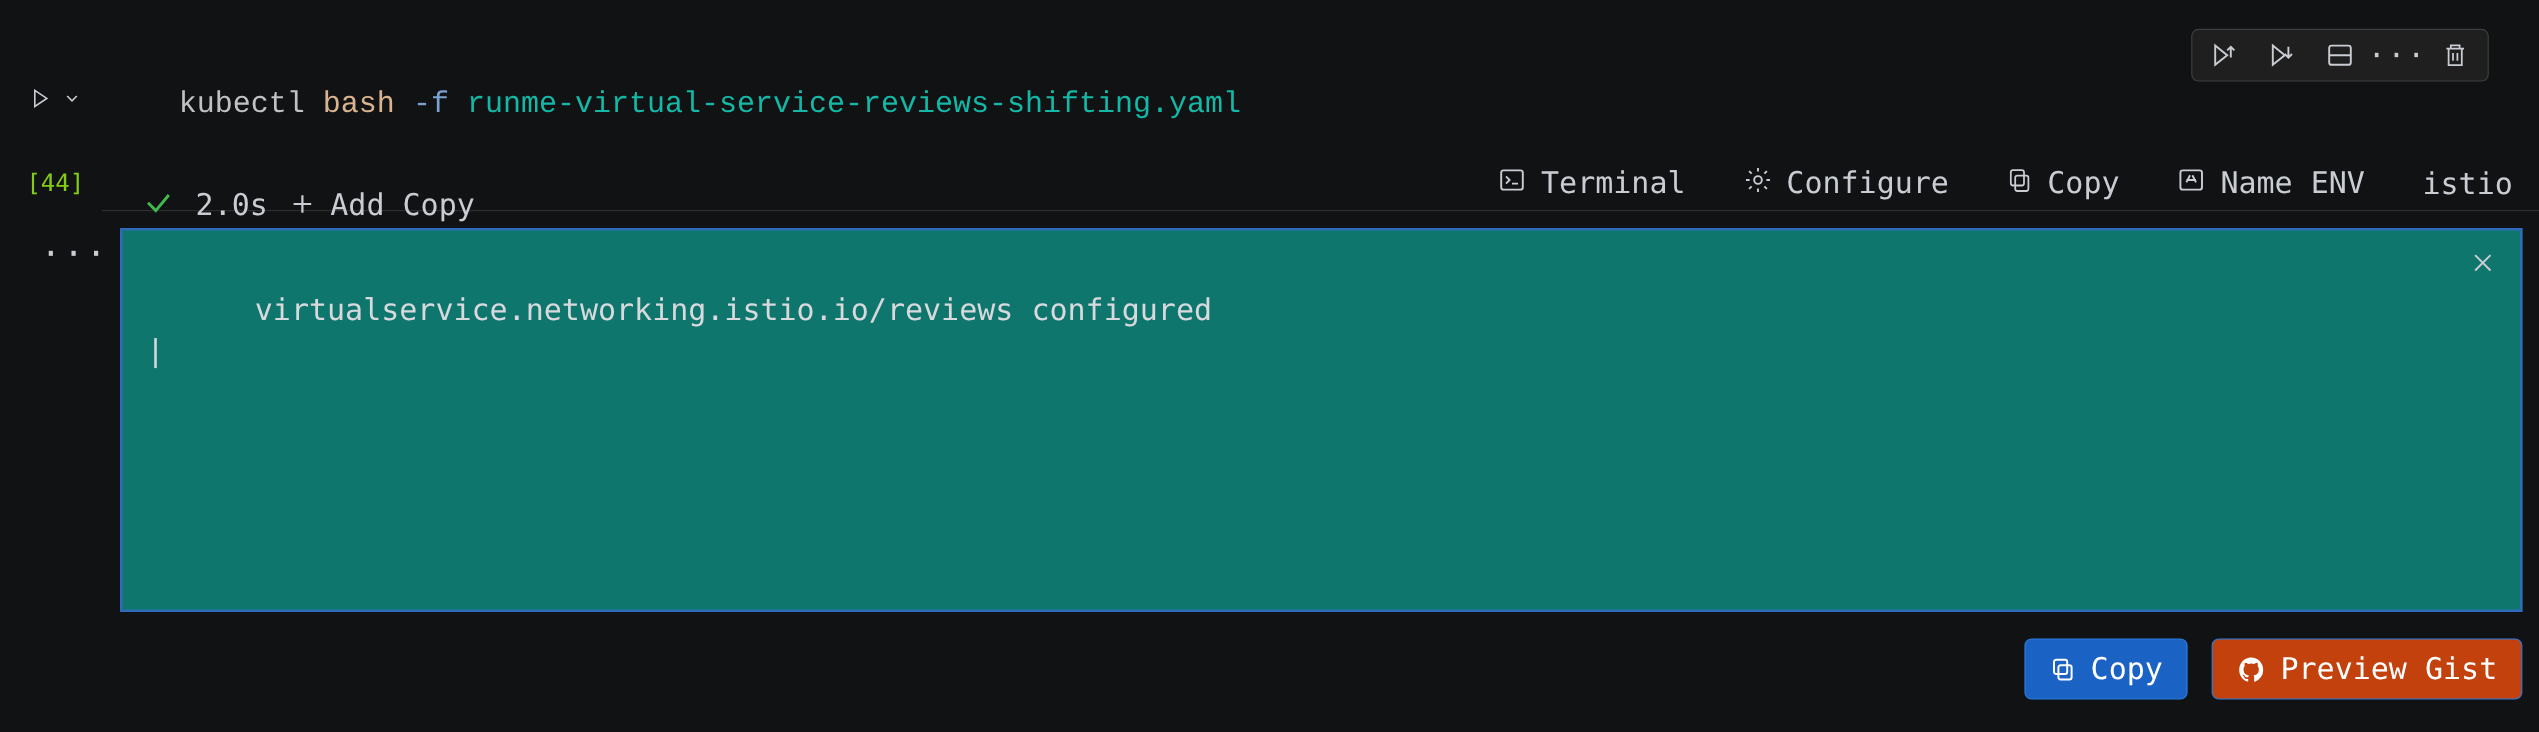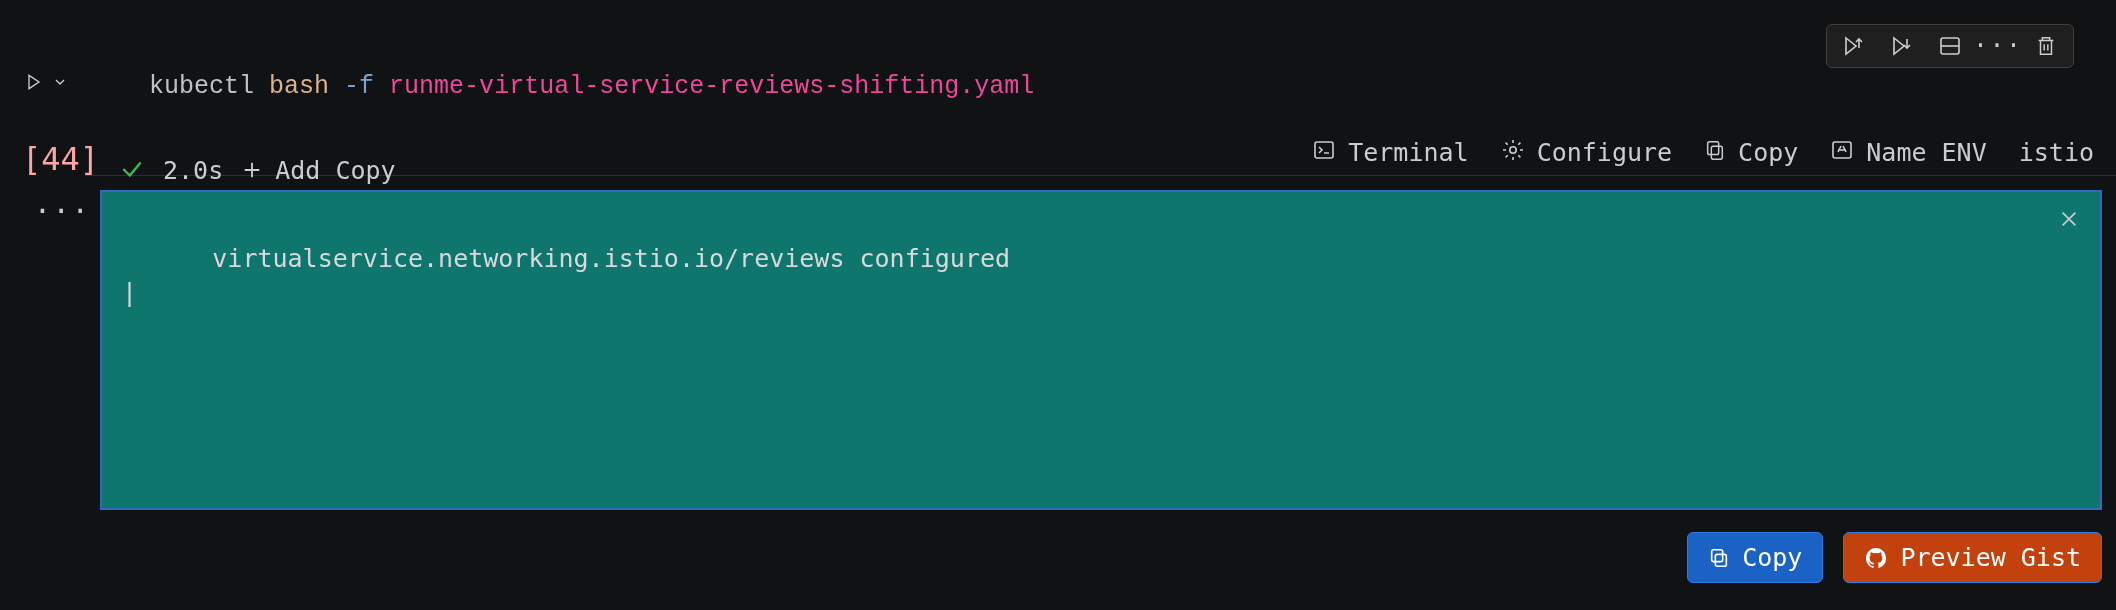--- a/index.html
+++ b/index.html
@@ -63,29 +63,29 @@
     font-size: 25px;
     padding: 0 0 0 64px;
     display: flex;
     align-items: center;
     white-space: pre;
     font-family: Liberation Mono, monospace;
   }
   .tok-cmd   { color: #bfc1c4; }
   .tok-apply { color: #d8b38e; }
   .tok-flag  { color: #7aa2d0; }
-  .tok-arg   { color: #ec4899; }
+  .tok-arg   { color: #14b8a6; }
 
   
   .cell-number {
     position: absolute;
     left: 22px;
     top: 140px;
-    color: #fca5a5;
-    font-size: 32px;
+    color: #84cc16;
+    font-size: 20px;
   }
   .status-row {
     position: absolute;
     left: 85px;
     right: 0;
     top: 130px;
     height: 46px;
     display: flex;
     align-items: center;
     padding: 0 22px 0 34px;
@@ -102,22 +102,22 @@
   .exec-time { color: #c9cdd3; }
   .add-name {
     display: flex;
     align-items: center;
     gap: 12px;
     color: #c9cdd3;
   }
   .status-right {
     margin-left: auto;
     display: flex;
-    align-items: flex-start;
-    gap: 32px;
+    align-items: flex-end;
+    gap: 48px;
     color: #c9cdd3;
   }
   .action {
     display: flex;
     align-items: center;
     gap: 12px;
     cursor: pointer;
   }
   .bash-label { color: #c9cdd3; }
 

